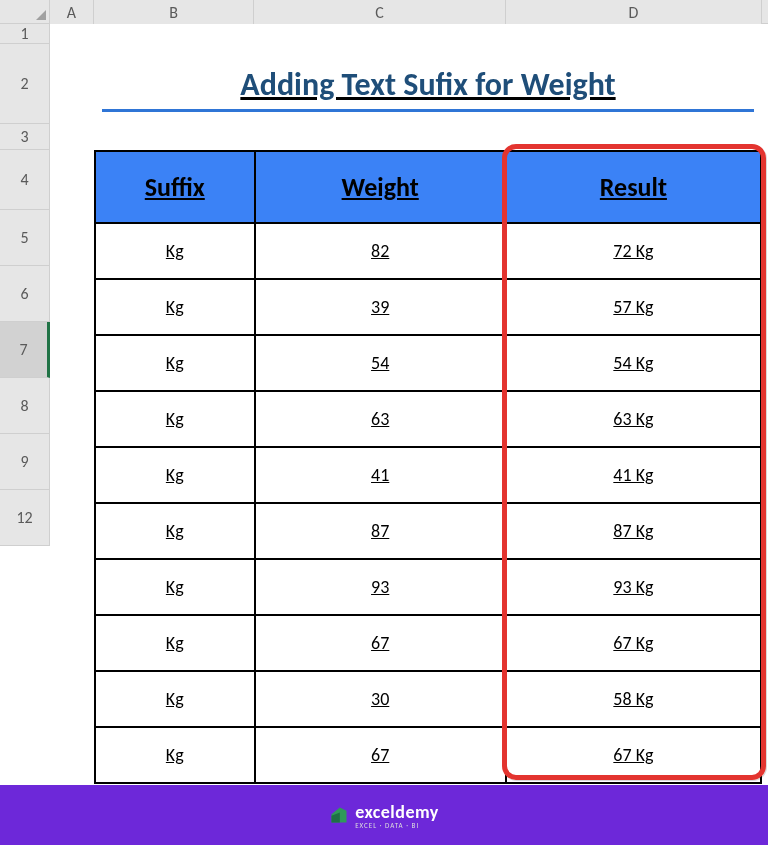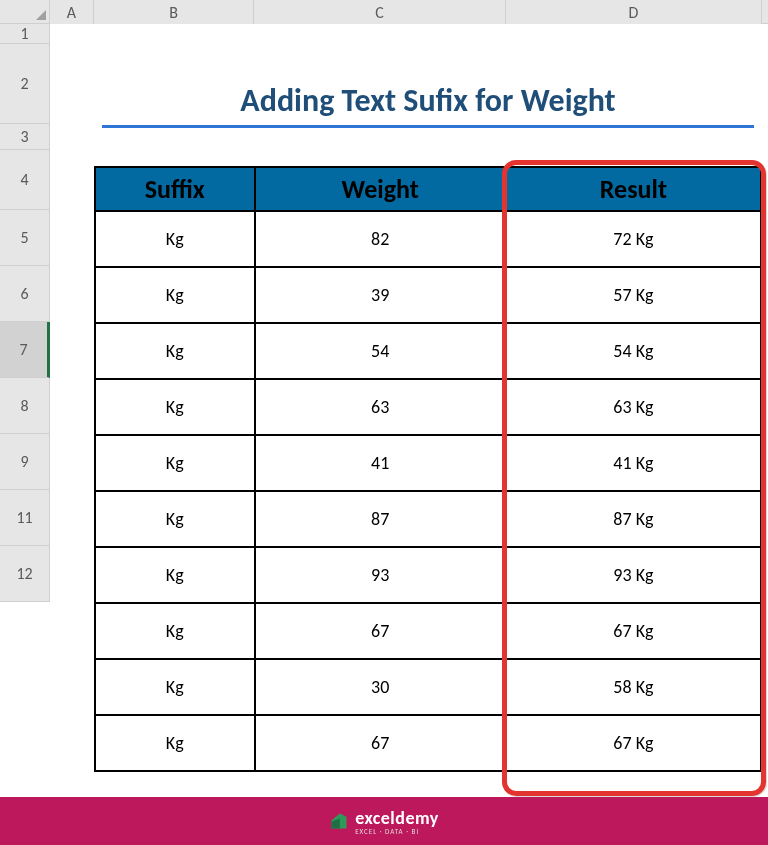--- a/index.html
+++ b/index.html
@@ -80,22 +80,23 @@
 .rh.h4 { height: 60px; }
 .rh.h5 { height: 56px; }
 
 .cells {
   position: relative;
   flex: 1;
 }
 .content-area {
   position: absolute;
   left: 44px; 
-  top: 36px;  
+  top: 20px;  
   width: 668px; 
+  text-decoration: underline;
 }
 .title {
   height: 80px;
   display: flex;
   align-items: center;
   justify-content: center;
   color: #1f4e79;
   font-weight: bold;
   font-size: 32px;
   position: relative;
@@ -107,25 +108,25 @@
   height: 3px;
   background: #2f75d6;
 }
 .spacer3 { height: 26px; }
 
 table.data {
   width: 100%;
   border-collapse: collapse;
 }
 table.data th {
-  background: #0369a1;
+  background: #3b82f6;
   font-weight: bold;
   font-size: 26px;
   color: #000;
-  height: 44px;
+  height: 72px;
   border: 2px solid #000;
   text-align: center;
 }
 table.data td {
   font-size: 18px;
   color: #000;
   height: 56px;
   border: 2px solid #000;
   text-align: center;
 }
@@ -138,22 +139,22 @@
   border: 5px solid #e3342f;
   border-radius: 14px;
   pointer-events: none;
   box-shadow: 1px 1px 0 rgba(0,0,0,0.15);
 }
 
 .footer {
   position: absolute;
   left: 0; right: 0;
   bottom: 0;
-  height: 48px;
-  background: #be185d;
+  height: 60px;
+  background: #6d28d9;
   display: flex;
   align-items: center;
   justify-content: center;
 }
 .logo {
   display: flex;
   align-items: center;
   gap: 6px;
 }
 .logo-mark {
@@ -191,21 +192,20 @@
     <div class="row-headers">
       <div class="rh h1">1</div>
       <div class="rh h2">2</div>
       <div class="rh h3">3</div>
       <div class="rh h4">4</div>
       <div class="rh h5">5</div>
       <div class="rh h5">6</div>
       <div class="rh h5 sel">7</div>
       <div class="rh h5">8</div>
       <div class="rh h5">9</div>
-      <div class="rh h5">11</div>
       <div class="rh h5">12</div>
     </div>
 
     <div class="cells">
       <div class="content-area">
         <div class="title">
           <span>Adding Text Sufix for Weight</span>
           <div class="title-underline"></div>
         </div>
         <div class="spacer3"></div>

